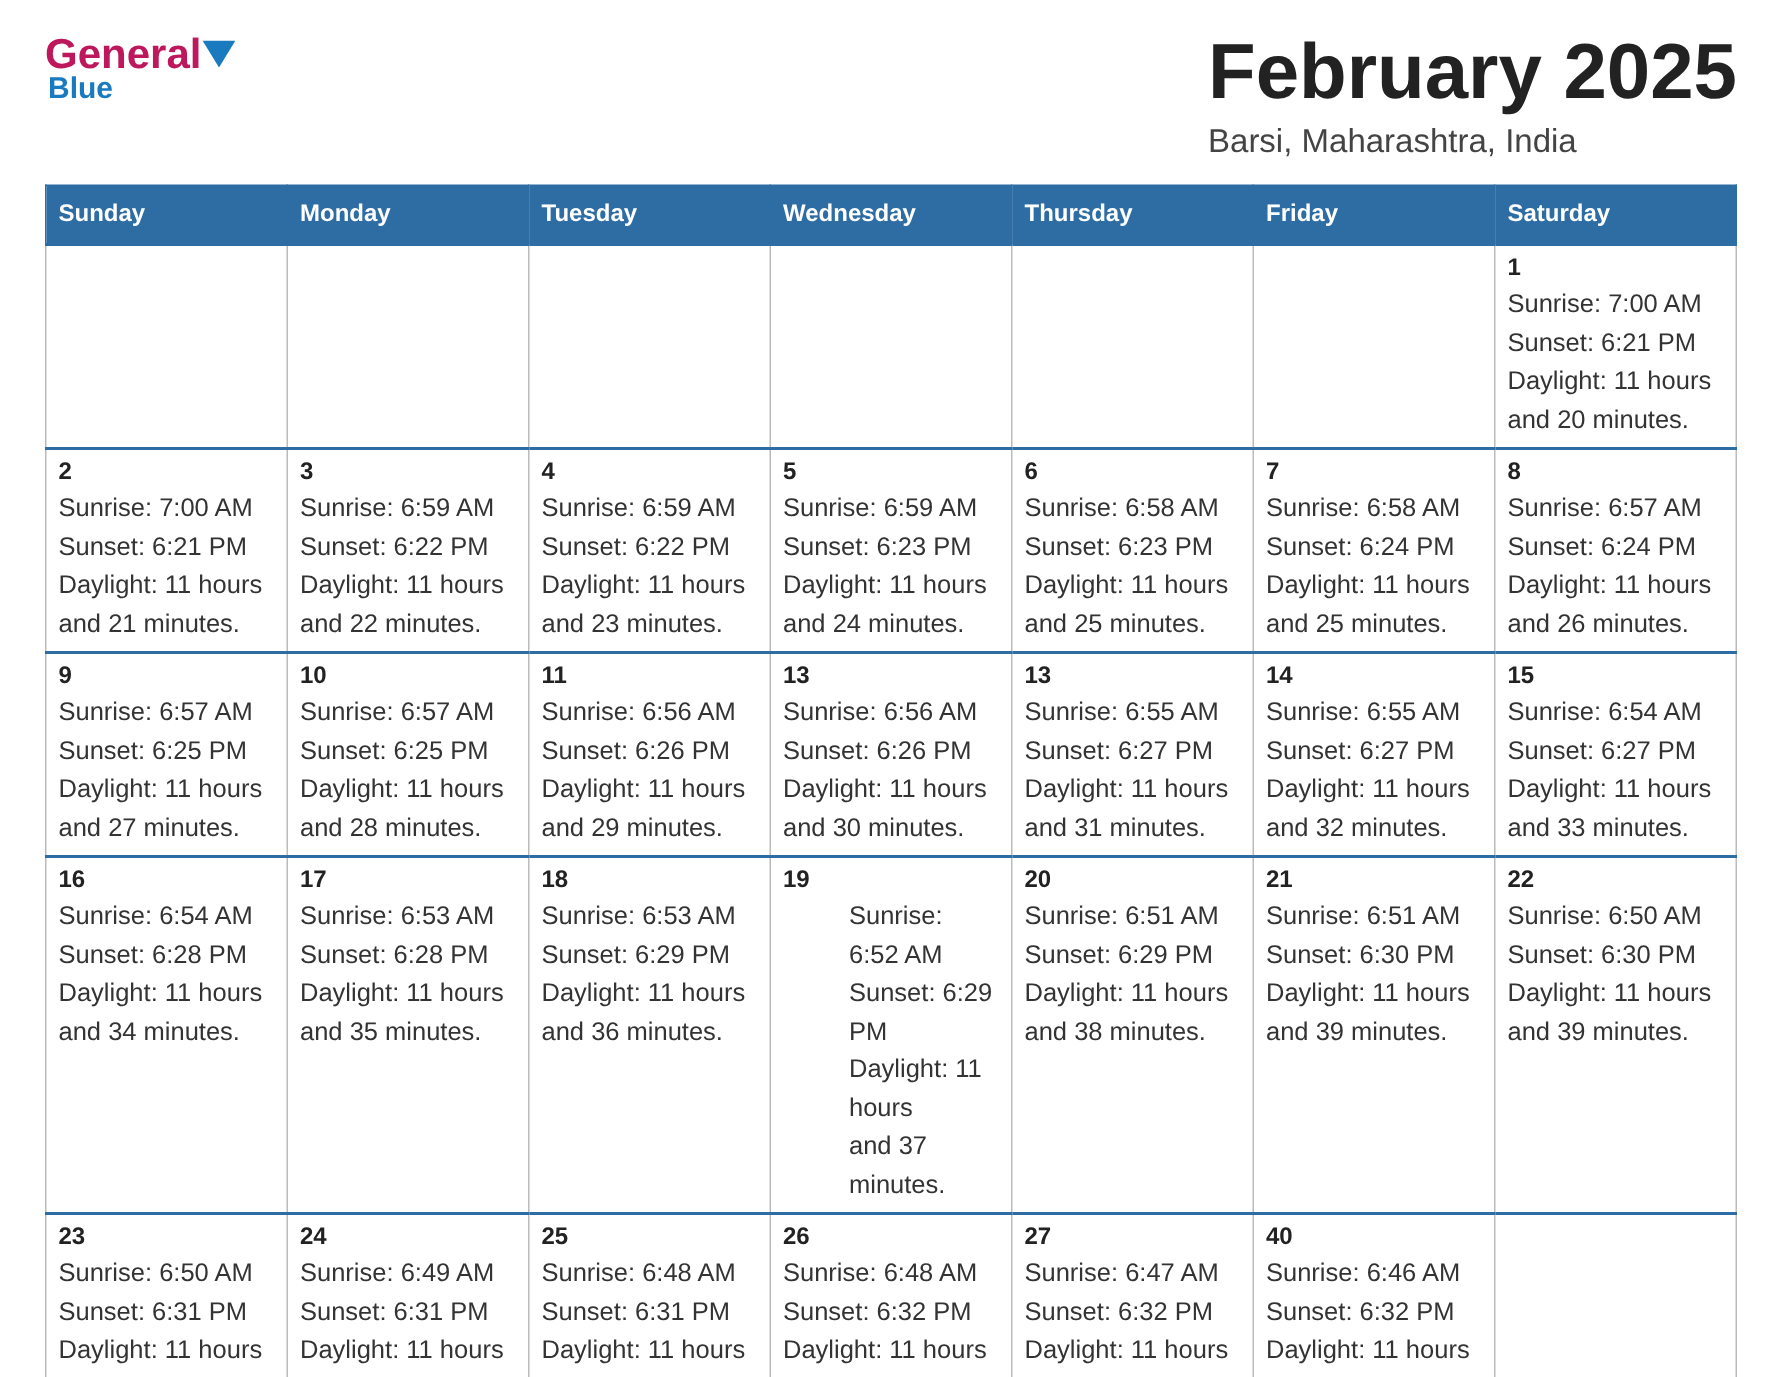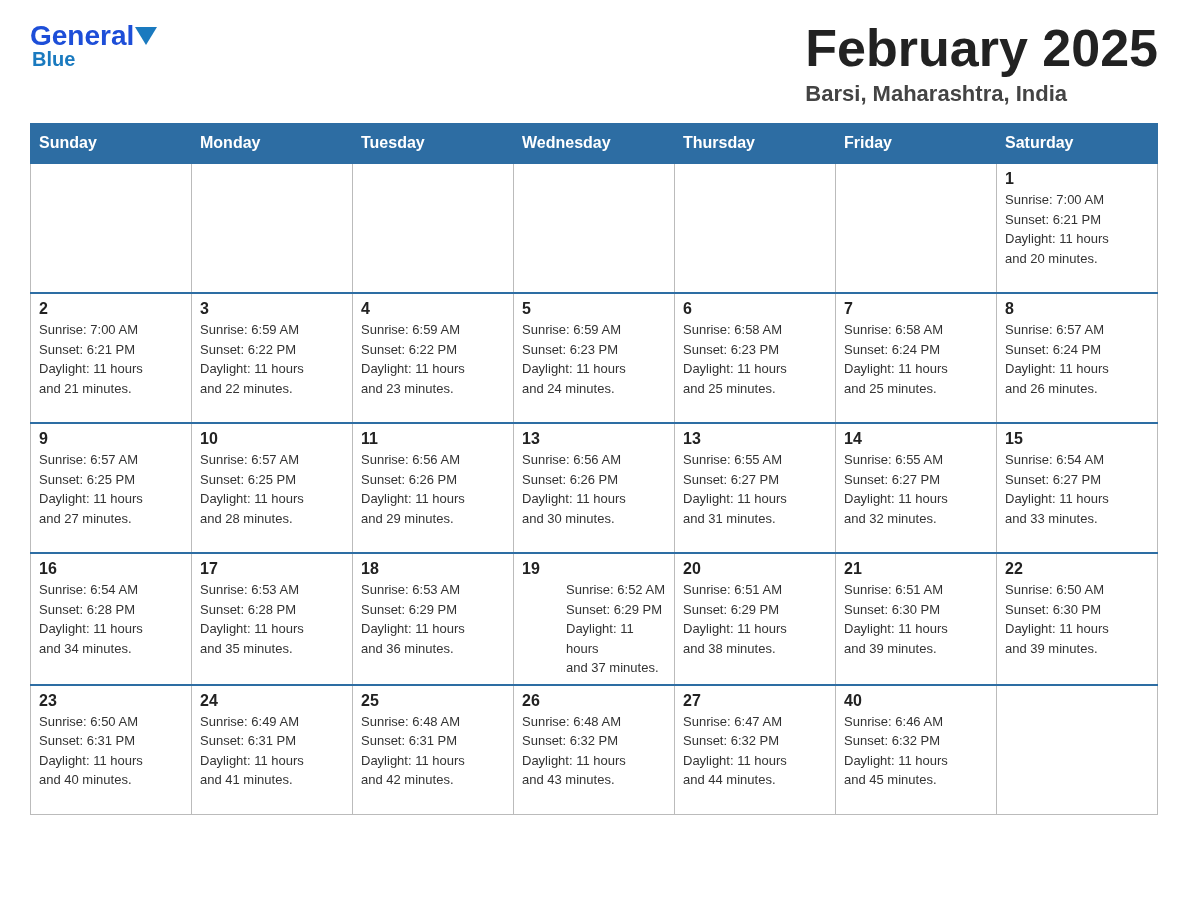--- a/index.html
+++ b/index.html
@@ -22,21 +22,21 @@
       align-items: flex-start;
     }
     .logo-text {
       display: flex;
       align-items: center;
       font-size: 28px;
       font-weight: bold;
       color: #333;
     }
     .logo-general {
-      color: #1d4ed8;
+      color: #be185d;
     }
     .logo-subtitle {
       color: #1a7abf;
       font-size: 20px;
       font-weight: bold;
       margin-top: -4px;
       margin-left: 2px;
     }
     .title-area {
       text-align: left;
@@ -44,21 +44,20 @@
     .calendar-title {
       font-size: 52px;
       font-weight: bold;
       color: #222;
       line-height: 1.1;
     }
     .calendar-subtitle {
       font-size: 22px;
       color: #444;
       margin-top: 4px;
-      font-weight: bold;
     }
     .calendar-table {
       width: 100%;
       border-collapse: collapse;
       border: 1px solid #999;
       padding-left: 16px;
     }
     .calendar-table th {
       background-color: #2d6da3;
       color: #fff;
@@ -78,21 +77,21 @@
       background: #fff;
     }
     .day-number {
       font-size: 16px;
       font-weight: bold;
       color: #222;
       margin-bottom: 2px;
       display: block;
     }
     .day-info {
-      font-size: 13px;
+      font-size: 17px;
       color: #333;
       line-height: 1.5;
     }
     .empty-cell {
       background: #f9f9f9;
     }
     tr.week-row td {
       border-top: 2px solid #2d6da3;
     }
   </style>

